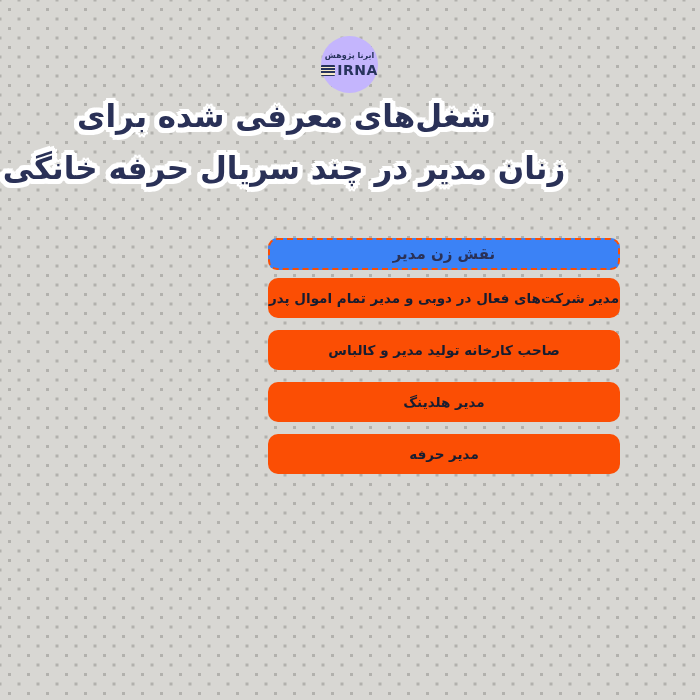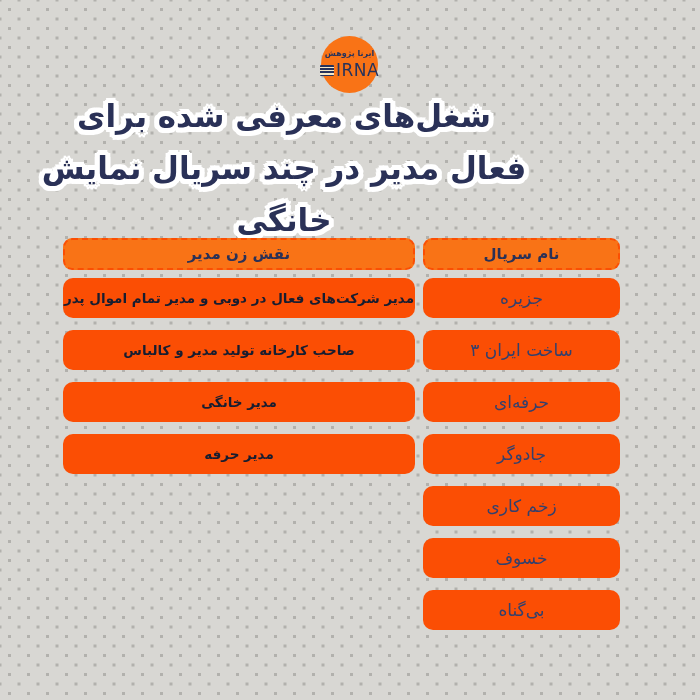--- a/index.html
+++ b/index.html
@@ -8,51 +8,51 @@
     font-family:"DejaVu Sans",sans-serif;
     background-color:#d8d7d3;
     background-image:
       radial-gradient(circle, rgba(120,120,115,.40) 1.6px, transparent 1.9px),
       radial-gradient(circle, rgba(120,120,115,.40) 1.6px, transparent 1.9px);
     background-size:19px 19px;
     background-position:0 0, 9.5px 9.5px;
   }
   .logo{
     position:absolute;left:321px;top:36px;width:57px;height:57px;
-    border-radius:50%;background:#f97316;
+    border-radius:50%;background:#c4b5fd;
     display:flex;flex-direction:column;align-items:center;justify-content:center;
     gap:2px;
   }
   .logo .fa{font-size:8px;font-weight:bold;color:#27335c;white-space:nowrap;}
   .logo .row{display:flex;align-items:center;gap:2px;direction:ltr;}
   .logo .stripes{
     width:14px;height:11px;
     background:repeating-linear-gradient(to bottom,#27335c 0 1.6px,#f6e9c8 1.6px 3.2px);
     border-radius:1px;
   }
-  .logo .en{font-size:17px;font-weight:normal;color:#27335c;letter-spacing:.5px;font-family:"DejaVu Sans",sans-serif;}
+  .logo .en{font-size:14px;font-weight:bold;color:#27335c;letter-spacing:.5px;font-family:"DejaVu Sans",sans-serif;}
   .title{
     position:absolute;top:90px;left:0;width:568px;text-align:center;
     color:#2a3157;font-weight:bold;font-size:31px;line-height:1.68;
     text-shadow:
       4px 0 0 #fff,-4px 0 0 #fff,0 4px 0 #fff,0 -4px 0 #fff,
       3px 3px 0 #fff,-3px 3px 0 #fff,3px -3px 0 #fff,-3px -3px 0 #fff,
       5px 2px 0 #fff,-5px 2px 0 #fff,5px -2px 0 #fff,-5px -2px 0 #fff,
       2px 5px 0 #fff,-2px 5px 0 #fff,2px -5px 0 #fff,-2px -5px 0 #fff,
       0 0 6px #fff;
   }
   .table{
     position:absolute;top:238px;left:63px;width:557px;
     display:flex;flex-direction:row;gap:8px;
   }
   .col-series{width:197px;flex:0 0 197px;}
   .col-role{width:352px;flex:0 0 352px;}
   .head{
     height:28px;border:2px dashed #fb4e04;border-radius:9px;
-    background:#f97316;margin-bottom:8px;
+    background:#3b82f6;margin-bottom:8px;
     display:flex;align-items:center;justify-content:center;
     color:#2a3157;font-weight:bold;font-size:15px;
   }
   .cell{
     height:40px;border-radius:10px;background:#fb4e04;margin-bottom:12px;
     display:flex;align-items:center;justify-content:center;
     padding:11px 6px;box-sizing:border-box;text-align:center;white-space:nowrap;
   }
   .series-cell{color:#33406d;font-size:17px;font-weight:normal;}
   .role-cell{color:#171d30;font-size:13.5px;font-weight:bold;}
@@ -63,38 +63,26 @@
 <div class="logo">
   <span class="fa">ایرنا پژوهش</span>
   <span class="row">
     <span class="stripes"></span>
     <span class="en">IRNA</span>
   </span>
 </div>
 
 <div class="title">
   <div>شغل‌های معرفی شده برای</div>
-  <div>فعال مدیر در چند سریال نمایش خانگی</div>
+  <div>زنان مدیر در چند سریال حرفه خانگی</div>
 </div>
 
 <div class="table">
-  <div class="col-series">
-    <div class="head">نام سریال</div>
-    <div>
-        <div class="cell series-cell">جزیره</div>
-        <div class="cell series-cell">ساخت ایران ۳</div>
-        <div class="cell series-cell">حرفه‌ای</div>
-        <div class="cell series-cell">جادوگر</div>
-        <div class="cell series-cell">زخم کاری</div>
-        <div class="cell series-cell">خسوف</div>
-        <div class="cell series-cell">بی‌گناه</div>
-      </div>
-  </div>
   <div class="col-role">
     <div class="head">نقش زن مدیر</div>
     <div>
         <div class="cell role-cell">مدیر شرکت‌های فعال در دوبی و مدیر تمام اموال پدر</div>
         <div class="cell role-cell">صاحب کارخانه تولید مدیر و کالباس</div>
-        <div class="cell role-cell">مدیر خانگی</div>
+        <div class="cell role-cell">مدیر هلدینگ</div>
         <div class="cell role-cell">مدیر حرفه</div>
       </div>
   </div>
 </div>
 
 </body></html>

